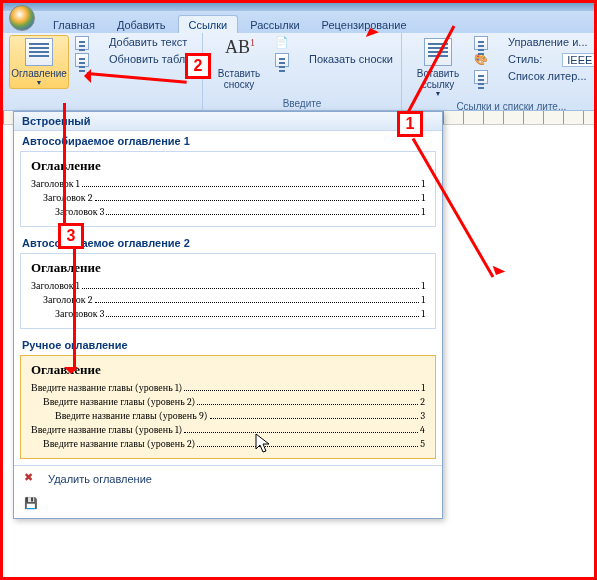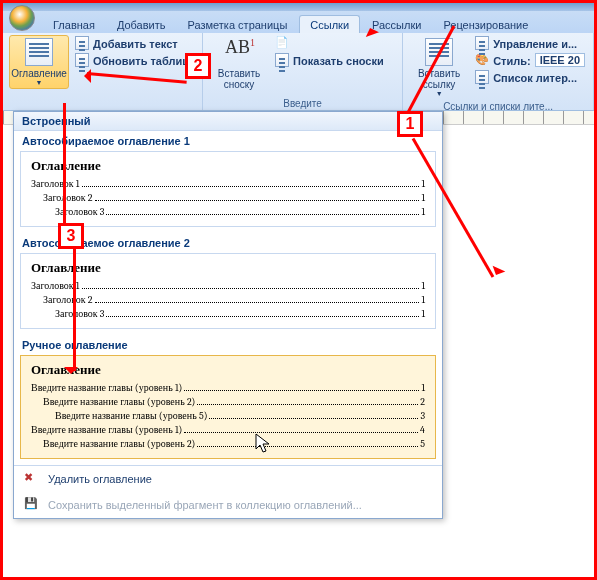--- a/index.html
+++ b/index.html
@@ -12,21 +12,21 @@
   .ribbon-body { display: flex; background: linear-gradient(#eaf2fc,#d3e3f7); border-bottom: 1px solid #9fbde0; height: 78px; }
   .group { border-right: 1px solid #b6cdea; padding: 2px 6px 1px; display: flex; flex-direction: column; justify-content: space-between; position: relative; }
   .group-items { display: flex; align-items: flex-start; gap: 4px; }
   .group-label { text-align: center; font-size: 10px; color: #3b5e8c; padding-top: 1px; }
   .big-btn { display: flex; flex-direction: column; align-items: center; width: 60px; padding: 2px; border: 1px solid transparent; border-radius: 3px; cursor: pointer; }
   .big-btn.orange { background: linear-gradient(#ffe9ad,#ffd36b); border-color: #e7b74a; }
   .big-btn .icon { width: 28px; height: 28px; margin-bottom: 2px; }
   .big-btn .lbl { font-size: 10px; color: #1e3e6e; text-align: center; line-height: 11px; }
   .big-btn .drop { font-size: 7px; color: #1e3e6e; }
   .small-list { display: flex; flex-direction: column; gap: 1px; }
-  .small-btn { display: flex; align-items: flex-end; gap: 4px; padding: 1px 2px; color: #1e3e6e; cursor: pointer; white-space: nowrap; font-weight: bold; }
+  .small-btn { display: flex; align-items: flex-start; gap: 20px; padding: 1px 2px; color: #1e3e6e; cursor: pointer; white-space: nowrap; }
   .small-btn .si { width: 14px; height: 14px; flex: 0 0 14px; }
   .ruler { height: 14px; background: #f7f7f0; border-bottom: 1px solid #ccc; position: relative; font-size: 8px; color: #555; }
   .ruler::before { content:""; position:absolute; left:0; right:0; top:0; height:100%; background: repeating-linear-gradient(90deg,#999 0 1px,transparent 1px 20px); }
 
   
   .gallery { position: absolute; top: 108px; left: 10px; width: 430px; background: #fff; border: 1px solid #8aa8cf; box-shadow: 2px 2px 6px rgba(0,0,0,.25); z-index: 20; }
   .gal-header { background: linear-gradient(#f1f6fd,#dde9f8); color: #0a3a7a; font-weight: bold; padding: 3px 8px; border-bottom: 1px solid #c7d8ef; font-size: 11px; }
   .gal-section-title { color: #0a3a7a; font-weight: bold; padding: 4px 8px 2px; font-size: 11px; }
   .gal-item { margin: 2px 6px 6px; border: 1px solid #c7d8ef; background: #fff; padding: 6px 10px; }
   .gal-item.hover { background: #fff5da; border-color: #e7b74a; }
@@ -57,21 +57,20 @@
 </style>
 </head>
 <body>
 
 <div class="titlebar"></div>
 <div class="office-btn"></div>
 
 <div class="tabs">
   <div class="tab">Главная</div>
   <div class="tab">Добавить</div>
-  <div class="tab">Разметка страницы</div>
   <div class="tab active">Ссылки</div>
   <div class="tab">Рассылки</div>
   <div class="tab">Рецензирование</div>
 </div>
 
 <div class="ribbon-body">
 
   <div class="group" style="width:200px">
     <div class="group-items">
       <div class="big-btn orange">
@@ -198,21 +197,21 @@
           <span class="txt">Введите название главы (уровень 1)</span>
           <span class="dots"></span>
           <span class="pg">1</span>
         </div>
         <div class="toc-line indent1">
           <span class="txt">Введите название главы (уровень 2)</span>
           <span class="dots"></span>
           <span class="pg">2</span>
         </div>
         <div class="toc-line indent2">
-          <span class="txt">Введите название главы (уровень 5)</span>
+          <span class="txt">Введите название главы (уровень 9)</span>
           <span class="dots"></span>
           <span class="pg">3</span>
         </div>
         <div class="toc-line">
           <span class="txt">Введите название главы (уровень 1)</span>
           <span class="dots"></span>
           <span class="pg">4</span>
         </div>
         <div class="toc-line indent1">
           <span class="txt">Введите название главы (уровень 2)</span>
@@ -222,21 +221,20 @@
       </div>
   </div>
 
   <div class="gal-footer">
     <div class="gal-menu-item">
       <span class="mi-icon" style="color:#b33">✖</span>
       <span>Удалить оглавление</span>
     </div>
     <div class="gal-menu-item disabled">
       <span class="mi-icon">💾</span>
-      <span>Сохранить выделенный фрагмент в коллекцию оглавлений...</span>
     </div>
   </div>
 </div>
 
 <div class="anno" style="top:108px;left:394px">
     <div class="anno-box">1</div>
   </div>
 <div class="anno" style="top:50px;left:182px">
     <div class="anno-box">2</div>
   </div>

